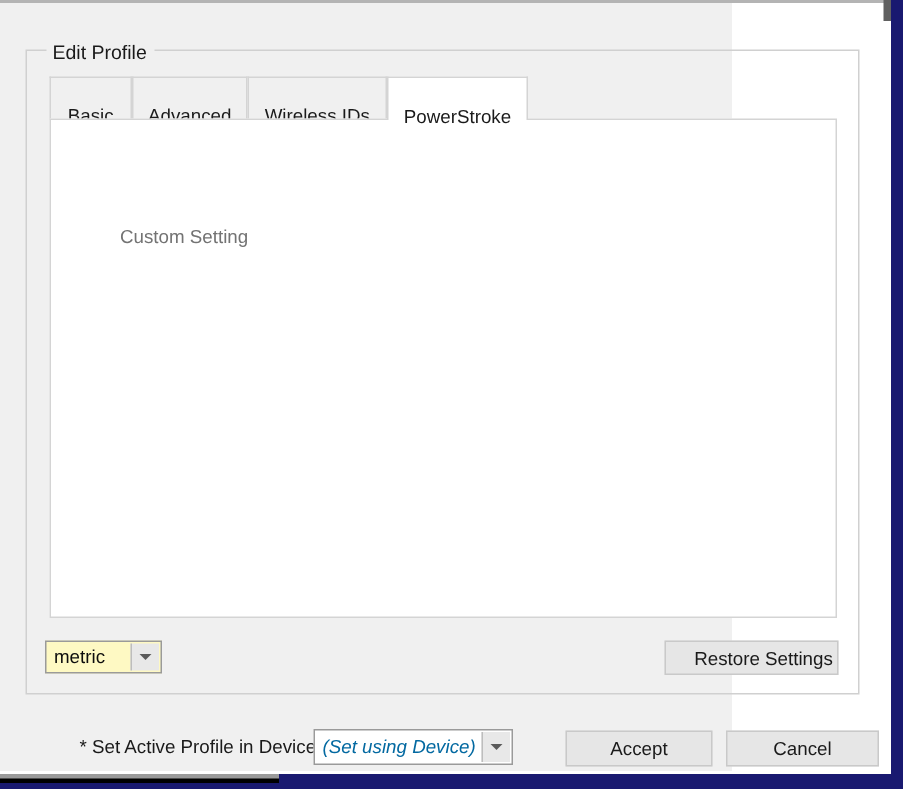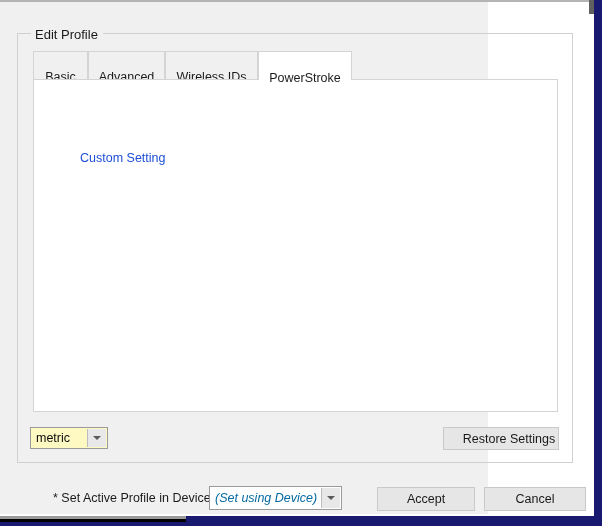--- a/index.html
+++ b/index.html
@@ -178,21 +178,21 @@
     width: 203px; height: 75px;
     border: 1px solid #dcdcdc;
     box-sizing: border-box;
   }
   #custom-group-title {
     position: absolute;
     left: 76px; top: 149px;
     background: #ffffff;
     padding: 0 4px;
     font-size: 12.5px;
-    color: #1d4ed8;
+    color: #737373;
     line-height: 14px;
     z-index: 3;
   }
   #angle-label {
     position: absolute;
     left: 105px; top: 171px;
     font-size: 12.5px;
     color: #9b9b9b;
     white-space: nowrap;
   }

